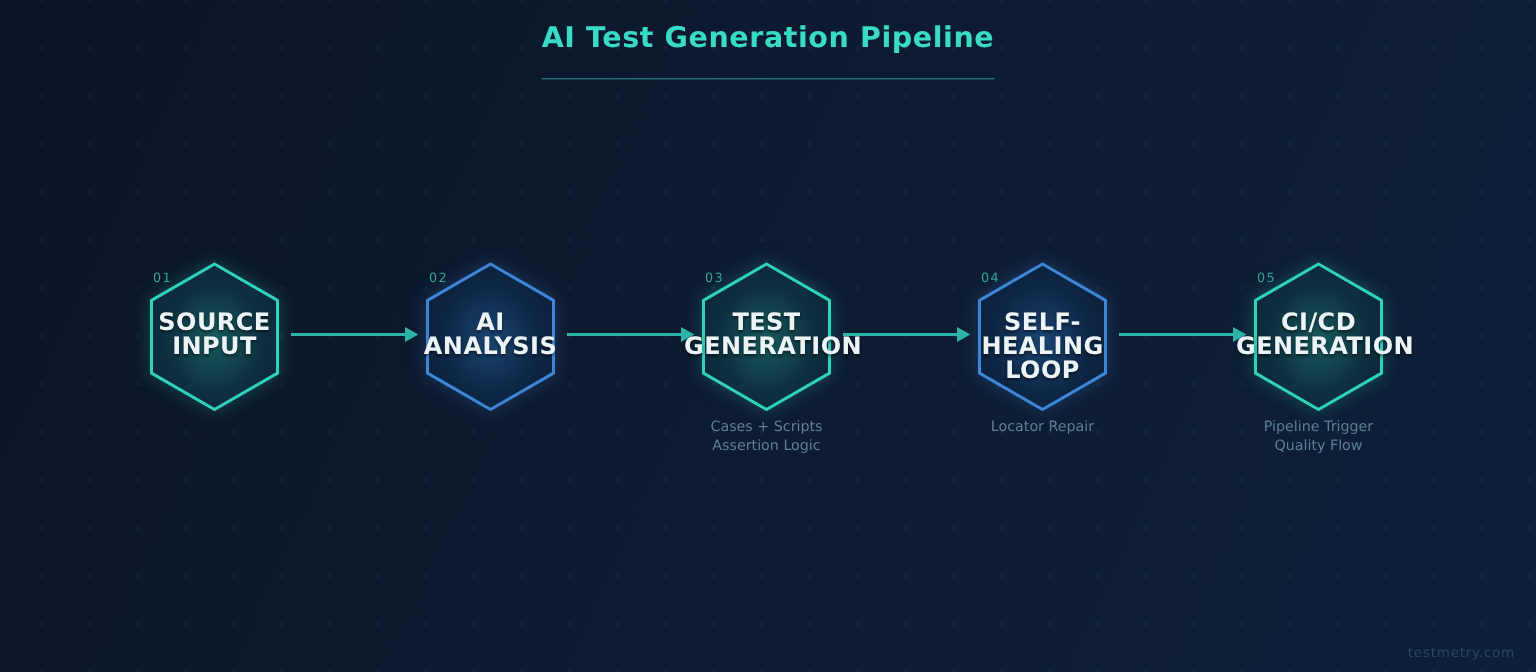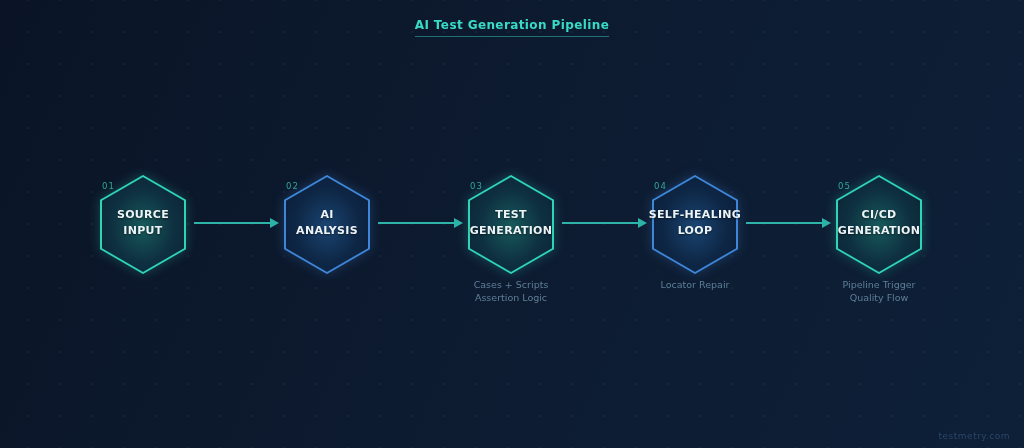--- a/index.html
+++ b/index.html
@@ -19,43 +19,43 @@
     background-position:12px 16px;
     pointer-events:none;
   }
   .title-wrap {
     position:absolute; top:14px; left:0; width:100%;
     text-align:center;
   }
   .title {
     display:inline-block;
     color:#38dcc6;
-    font-size:12px; font-weight:bold; letter-spacing:0.4px;
-    padding-bottom:4px;
+    font-size:19px; font-weight:bold; letter-spacing:0.4px;
+    padding-bottom:16px;
     border-bottom:1px solid rgba(56,220,198,0.45);
   }
   .node {
     position:absolute; top:170px;
     width:110px; height:140px;
   }
   .node .num {
     position:absolute; left:14px; top:11px;
     font-size:8.5px; letter-spacing:1px;
     color:#2fa796;
   }
   .node .hex {
     position:absolute; left:0; top:4px;
   }
   .node.teal .hex { filter:drop-shadow(0 0 6px rgba(46,211,184,0.28)); }
   .node.blue .hex { filter:drop-shadow(0 0 6px rgba(63,134,216,0.30)); }
   .node-title {
     position:absolute; top:37px; left:0; width:110px;
     text-align:center;
     color:#edf4f7;
-    font-size:11px; font-weight:bold; letter-spacing:0.3px;
+    font-size:16px; font-weight:bold; letter-spacing:0.3px;
     line-height:16px;
     text-shadow:0 1px 2px rgba(0,0,0,0.5);
   }
   .sub-labels {
     position:absolute; top:108px; left:-20px; width:150px;
     text-align:center;
     color:#5e7f97;
     font-size:9.5px; line-height:13px;
   }
   .arrow {

